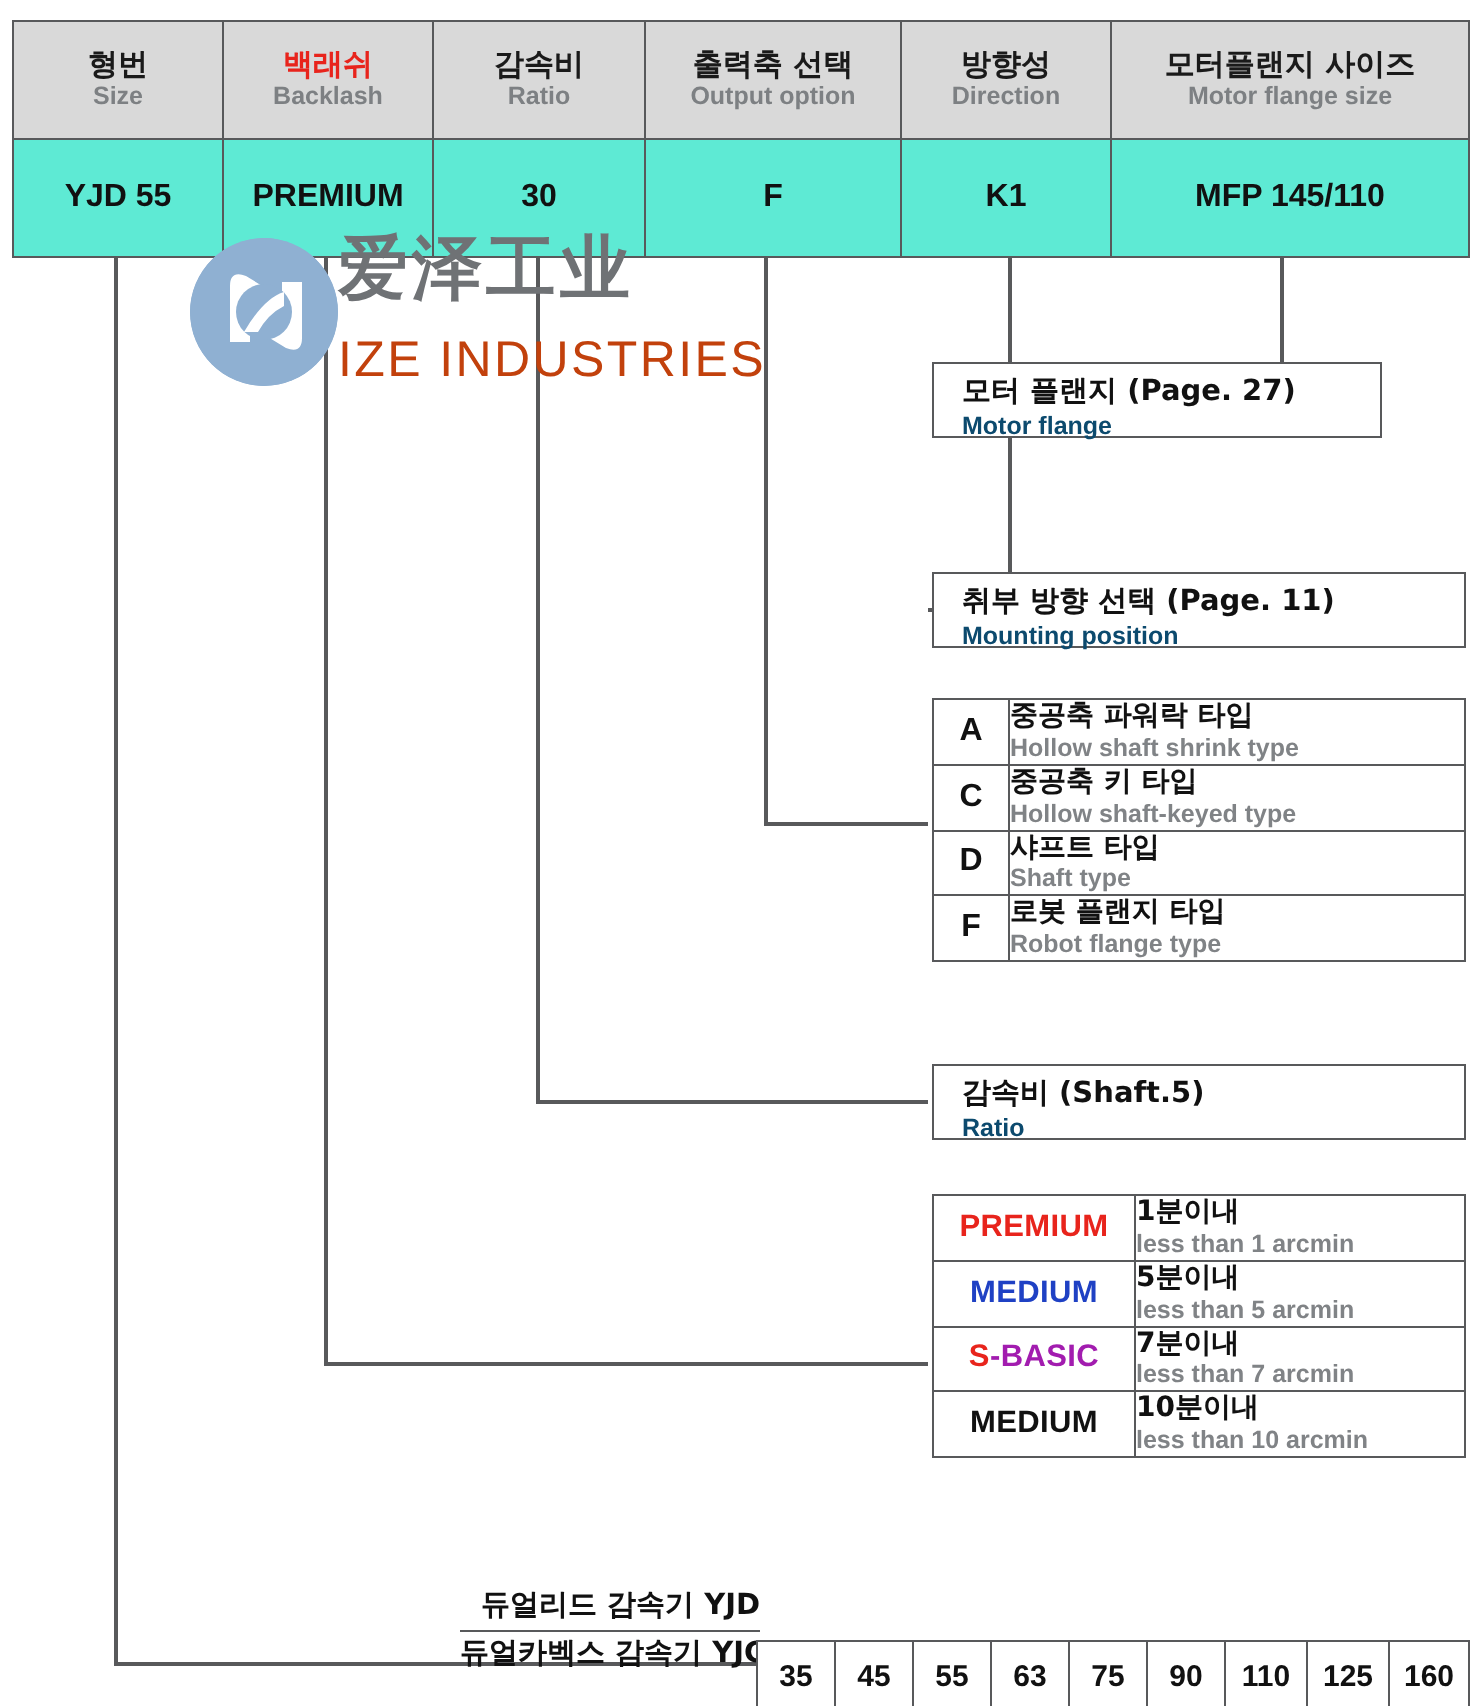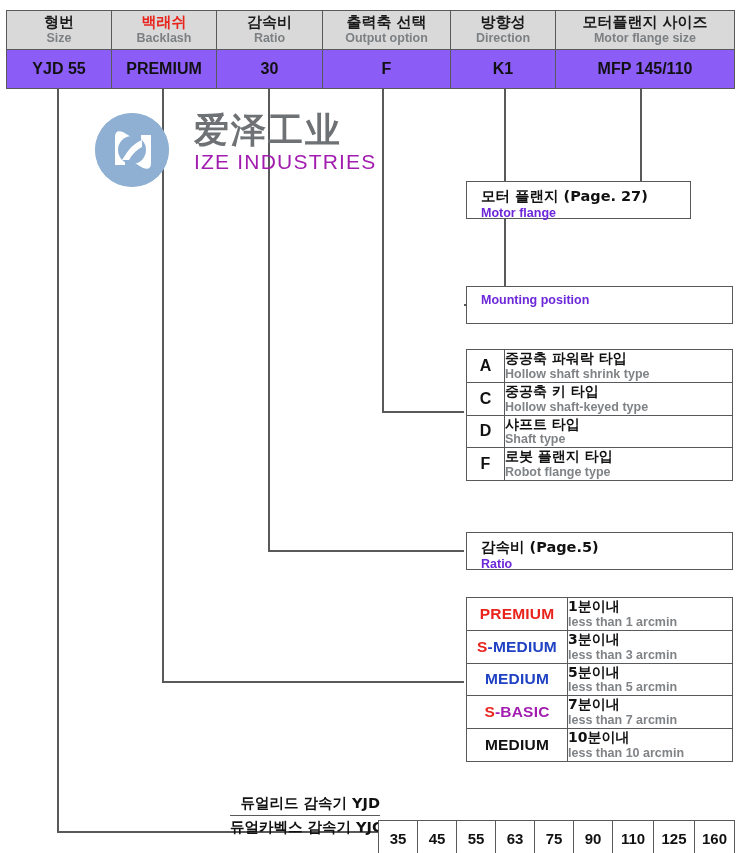--- a/index.html
+++ b/index.html
@@ -23,22 +23,22 @@
   }
 
   
   .watermark {
     position: absolute;
     left: 95px;
     top: 113px;
     width: 290px;
     height: 80px;
     display: flex;
-    align-items: flex-start;
-    gap: 25px;
+    align-items: flex-end;
+    gap: 0;
     pointer-events: none;
     z-index: 5;
   }
   .wm-logo {
     width: 74px;
     height: 74px;
     border-radius: 50%;
     background: #8fb0d2;
     position: relative;
     flex: 0 0 auto;
@@ -47,24 +47,24 @@
   .wm-logo svg { display:block; }
   .wm-text { line-height: 1; }
   .wm-cn {
     font-size: 35px;
     font-weight: 700;
     color: #6f7275;
     letter-spacing: 2px;
     font-family: "DejaVu Sans", "Liberation Sans", sans-serif;
   }
   .wm-en {
-    font-size: 21px;
-    color: #a21caf;
+    font-size: 25px;
+    color: #c2410c;
     letter-spacing: 1.2px;
-    margin-top: 3px;
+    margin-top: 15px;
     font-family: "Liberation Sans", sans-serif;
   }
 
   
   .lines {
     position: absolute;
     left: 0; top: 0;
     width: 740px; height: 853px;
     z-index: 2;
   }
@@ -76,29 +76,29 @@
     top: 10px;
     width: 728px;
     border-collapse: collapse;
     table-layout: fixed;
     z-index: 4;
     background: #fff;
   }
   .code-table th, .code-table td {
     border: 1.6px solid #58595b;
     text-align: center;
-    padding: 0;
+    padding: 10px;
   }
   .code-table th {
     background: #d9d9d9;
     height: 38px;
     vertical-align: middle;
   }
   .code-table td {
-    background: #8b5cf6;
+    background: #5eead4;
     height: 38px;
     vertical-align: middle;
     text-align: center;
   }
   .hdr-ko {
     display: block;
     font-size: 15px;
     font-weight: 700;
     color: #1a1a1a;
     line-height: 1.05;
@@ -134,21 +134,21 @@
     font-size: 14.5px;
     font-weight: 700;
     color: #111;
     line-height: 1.25;
     font-family: "DejaVu Sans", "Liberation Sans", sans-serif;
   }
   .callout .c-en {
     display: block;
     font-size: 12.5px;
     font-weight: 700;
-    color: #6d28d9;
+    color: #0c4a6e;
     line-height: 1.2;
     margin-top: 1px;
     font-family: "Liberation Sans", sans-serif;
   }
 
   
   .opt-table {
     position: absolute;
     border-collapse: collapse;
     table-layout: fixed;
@@ -313,25 +313,26 @@
       </tr>
     </tbody>
   </table>
 
   <div class="callout" style="left:466px; top:181px; width:225px; height:38px;">
     <span class="c-ko">모터 플랜지 (Page. 27)</span>
     <span class="c-en">Motor flange</span>
   </div>
 
   <div class="callout" style="left:466px; top:286px; width:267px; height:38px;">
+    <span class="c-ko">취부 방향 선택 (Page. 11)</span>
     <span class="c-en">Mounting position</span>
   </div>
 
   <div class="callout" style="left:466px; top:532px; width:267px; height:38px;">
-    <span class="c-ko">감속비 (Page.5)</span>
+    <span class="c-ko">감속비 (Shaft.5)</span>
     <span class="c-en">Ratio</span>
   </div>
 
   <table class="opt-table" style="left:466px; top:349px; width:267px;">
     <colgroup>
         <col style="width:38px">
         <col>
       </colgroup>
     <tbody>
       <tr>
@@ -373,31 +374,20 @@
     <tbody>
       <tr>
         <td class="opt-key">
           <span class="grade">
             <span class="s-red"></span><span style="color:#e8241c">PREMIUM</span>
           </span>
         </td>
         <td class="opt-desc">
           <span class="o-ko">1분이내</span>
           <span class="o-en">less than 1 arcmin</span>
-        </td>
-      </tr>
-      <tr>
-        <td class="opt-key">
-          <span class="grade">
-            <span class="s-red">S</span><span style="color:#1f41c4">-MEDIUM</span>
-          </span>
-        </td>
-        <td class="opt-desc">
-          <span class="o-ko">3분이내</span>
-          <span class="o-en">less than 3 arcmin</span>
         </td>
       </tr>
       <tr>
         <td class="opt-key">
           <span class="grade">
             <span class="s-red"></span><span style="color:#1f41c4">MEDIUM</span>
           </span>
         </td>
         <td class="opt-desc">
           <span class="o-ko">5분이내</span>

